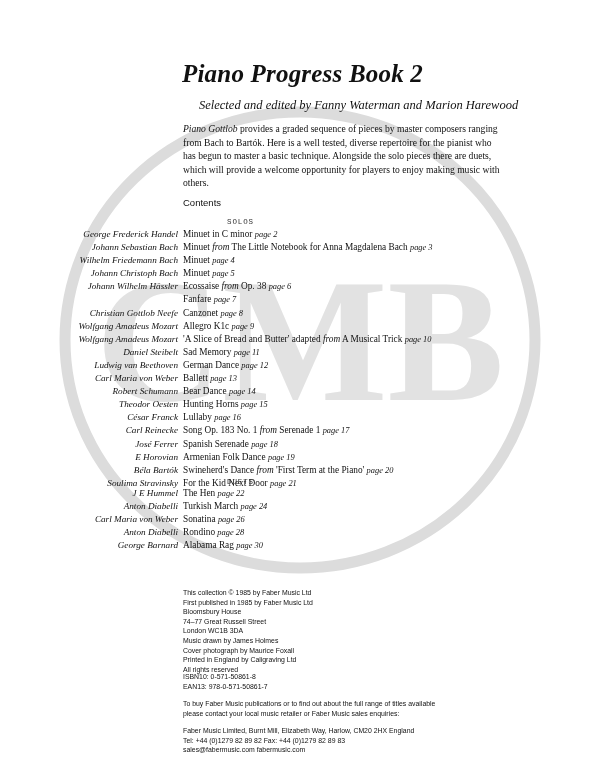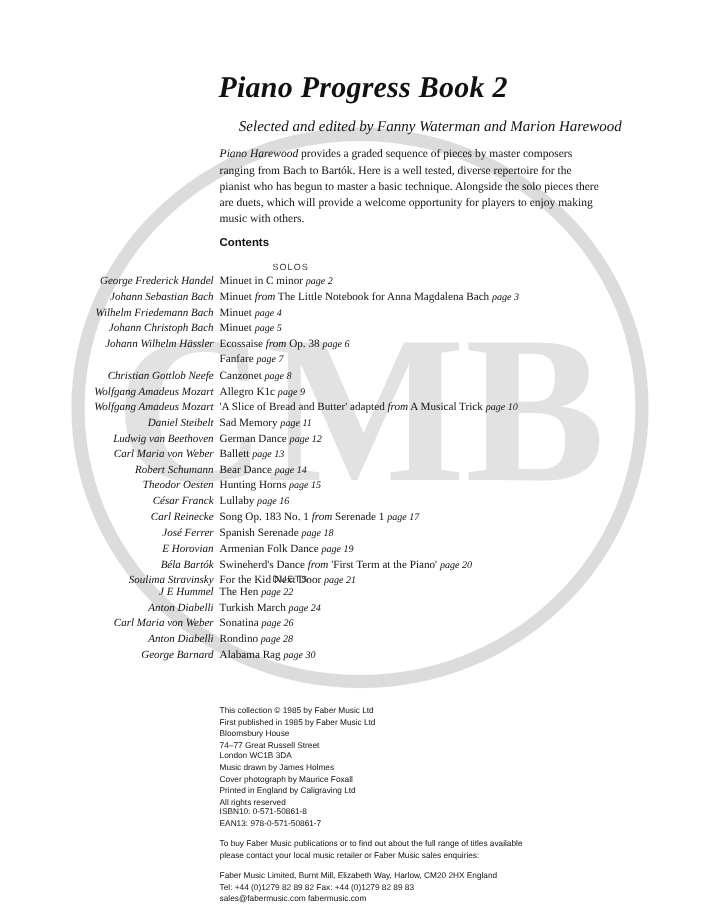--- a/index.html
+++ b/index.html
@@ -68,28 +68,28 @@
     color: #111;
   }
   .blurb .ital {
     font-style: italic;
   }
   .contents-head {
     position: absolute;
     left: 183px;
     top: 197px;
     font-family: "Liberation Sans", sans-serif;
-    font-weight: bold;
+    font-weight: normal;
     font-size: 9.5px;
     color: #111;
   }
   .section-label {
     position: absolute;
     left: 183px;
-    font-family: Liberation Sans, sans-serif;
+    font-family: Liberation Mono, monospace;
     font-size: 7.5px;
     letter-spacing: 0.9px;
     color: #333;
     padding-left: 44px;
   }
   .section-solos { top: 218px; }
   .section-duets { top: 478px; }
 
   .list {
     position: absolute;
@@ -177,21 +177,21 @@
   <svg class="watermark" viewBox="0 0 600 766" xmlns="http://www.w3.org/2000/svg">
     <ellipse cx="300" cy="340" rx="235" ry="228" fill="none" stroke="#dcdcdc" stroke-width="11"></ellipse>
     <text x="300" y="400" text-anchor="middle" font-family="Liberation Serif, serif" font-size="175" font-weight="bold" fill="#e2e2e2">CMB</text>
   </svg>
 
   <div class="content">
     <div class="title">Piano Progress Book 2</div>
     <div class="subtitle">Selected and edited by Fanny Waterman and Marion Harewood</div>
 
     <div class="blurb">
-      <span class="ital">Piano Harewood</span><span> provides a graded sequence of pieces by master composers ranging from Bach to Bartók. Here is a well tested, diverse repertoire for the pianist who has begun to master a basic technique. Alongside the solo pieces there are duets, which will provide a welcome opportunity for players to enjoy making music with others.</span>
+      <span class="ital">Piano Gottlob</span><span> provides a graded sequence of pieces by master composers ranging from Bach to Bartók. Here is a well tested, diverse repertoire for the pianist who has begun to master a basic technique. Alongside the solo pieces there are duets, which will provide a welcome opportunity for players to enjoy making music with others.</span>
     </div>
 
     <div class="contents-head">Contents</div>
 
     <div class="section-label section-solos">SOLOS</div>
     <div class="list list-solos" id="solos-list">
         <div class="row">
           <span class="composer">George Frederick Handel</span>
           <span class="piece"><span>Minuet in C minor</span>  <span class="pagenum">page 2</span></span>
         </div>

